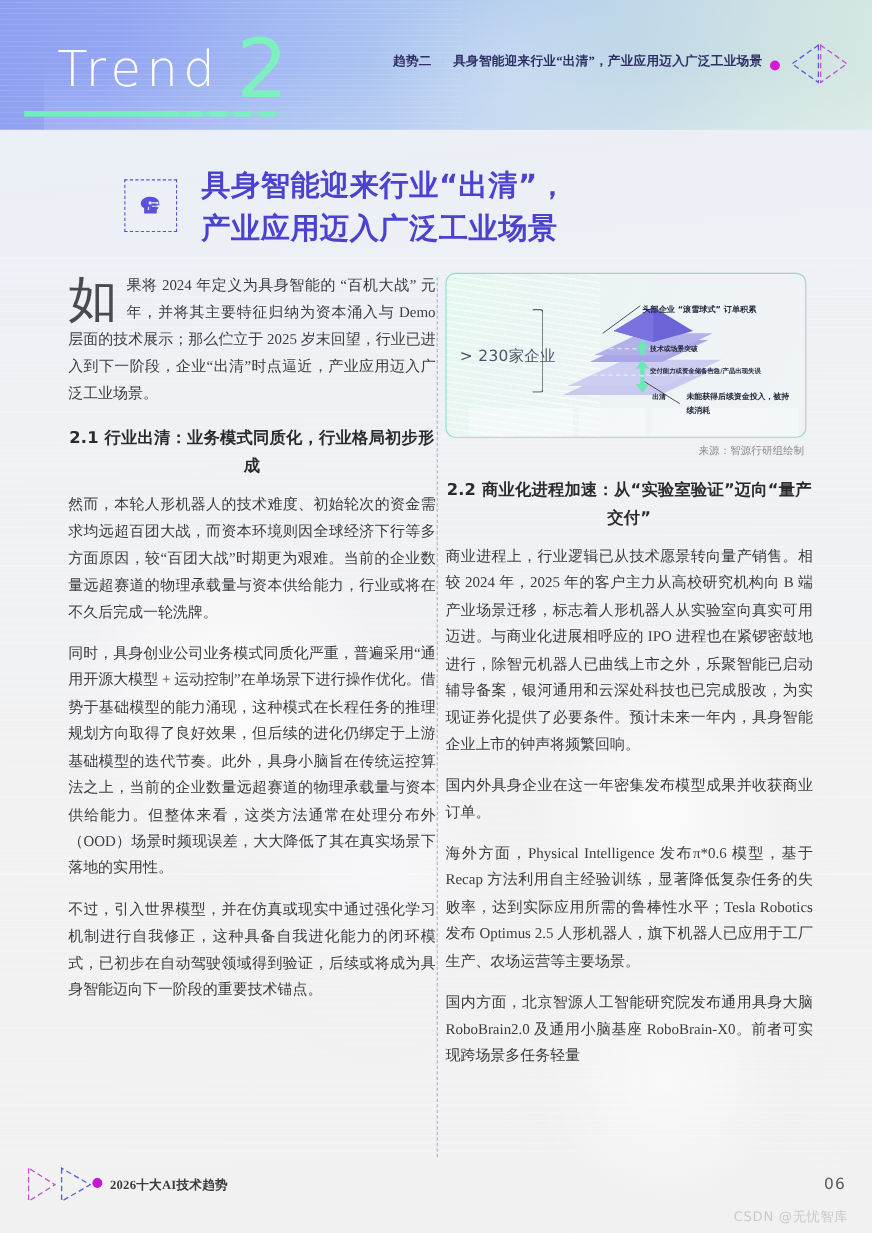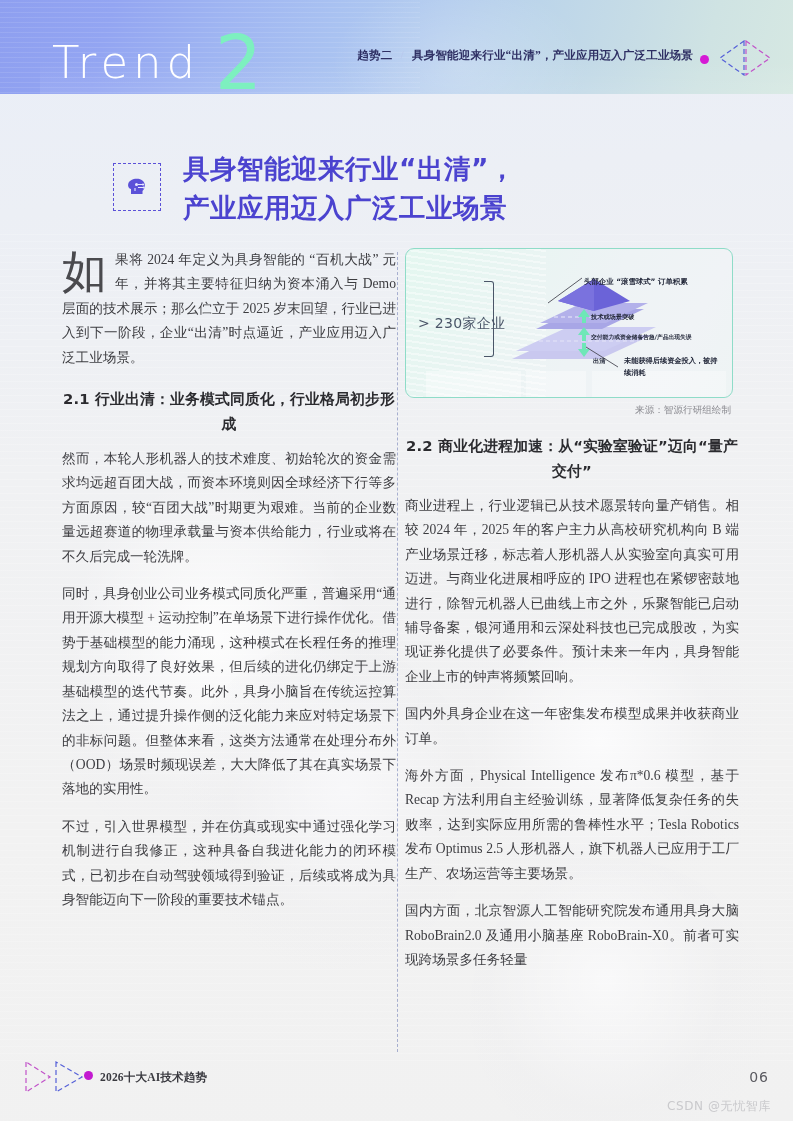--- a/index.html
+++ b/index.html
@@ -36,21 +36,21 @@
   .scanlines {
     position: absolute; left: 0; top: 230px; right: 0; bottom: 60px;
     background: repeating-linear-gradient(
         0deg, rgba(255,255,255,.33) 0px, rgba(255,255,255,.33) 1px,
         rgba(0,0,0,0) 1px, rgba(0,0,0,0) 7px);
     opacity: .55; pointer-events: none;
   }
 
   
   #banner {
-    position: absolute; left: 0; top: 0; width: 793px; height: 94px;
+    position: absolute; left: 0; top: 0; width: 793px; height: 118px;
     background:
       linear-gradient(105deg, #8e9ff0 0%, #93a5f2 14%, #9fb5f2 28%, #a9c2f1 42%, #b4cdee 55%, #bcd5ea 66%, #c6dce6 78%, #cfe3e3 88%, #d6e8e2 100%);
     overflow: hidden;
   }
   #banner .b-streak {
     position: absolute; pointer-events: none;
   }
   .bs1 { left: 0; top: 0; width: 420px; height: 118px;
          background: repeating-linear-gradient(0deg, rgba(255,255,255,.10) 0, rgba(255,255,255,.10) 1px, rgba(255,255,255,0) 1px, rgba(255,255,255,0) 5px); }
   .bs2 { left: 330px; top: -20px; width: 260px; height: 170px;
@@ -273,21 +273,21 @@
   </div>
 
   <div class="col-divider"></div>
 
   <div class="col" id="col-left">
     <p class="body intro"><span class="dropcap">如</span><span>果将 2024 年定义为具身智能的 “百机大战” 元年，并将其主要特征归纳为资本涌入与 Demo 层面的技术展示；那么伫立于 2025 岁末回望，行业已进入到下一阶段，企业“出清”时点逼近，产业应用迈入广泛工业场景。</span></p>
 
     <h3 class="sec">2.1 行业出清：业务模式同质化，行业格局初步形成</h3>
 
     <p class="body">然而，本轮人形机器人的技术难度、初始轮次的资金需求均远超百团大战，而资本环境则因全球经济下行等多方面原因，较“百团大战”时期更为艰难。当前的企业数量远超赛道的物理承载量与资本供给能力，行业或将在不久后完成一轮洗牌。</p>
-    <p class="body">同时，具身创业公司业务模式同质化严重，普遍采用“通用开源大模型 + 运动控制”在单场景下进行操作优化。借势于基础模型的能力涌现，这种模式在长程任务的推理规划方向取得了良好效果，但后续的进化仍绑定于上游基础模型的迭代节奏。此外，具身小脑旨在传统运控算法之上，通过提升操作侧的泛化能力来应对特定场景下的非标问题。但整体来看，这类方法通常在处理分布外（OOD）场景时频现误差，大大降低了其在真实场景下落地的实用性。</p>
+    <p class="body">同时，具身创业公司业务模式同质化严重，普遍采用“通用开源大模型 + 运动控制”在单场景下进行操作优化。借势于基础模型的能力涌现，这种模式在长程任务的推理规划方向取得了良好效果，但后续的进化仍绑定于上游基础模型的迭代节奏。此外，具身小脑旨在传统运控算法之上，当前的企业数量远超赛道的物理承载量与资本供给能力。但整体来看，这类方法通常在处理分布外（OOD）场景时频现误差，大大降低了其在真实场景下落地的实用性。</p>
     <p class="body">不过，引入世界模型，并在仿真或现实中通过强化学习机制进行自我修正，这种具备自我进化能力的闭环模式，已初步在自动驾驶领域得到验证，后续或将成为具身智能迈向下一阶段的重要技术锚点。</p>
   </div>
 
   <div class="col" id="col-right">
 
     <div class="figure-box">
       <div class="fig-tex"></div>
       <div class="fig-tex2"></div>
 
       <div class="fig-count">&gt; 230家企业</div>

